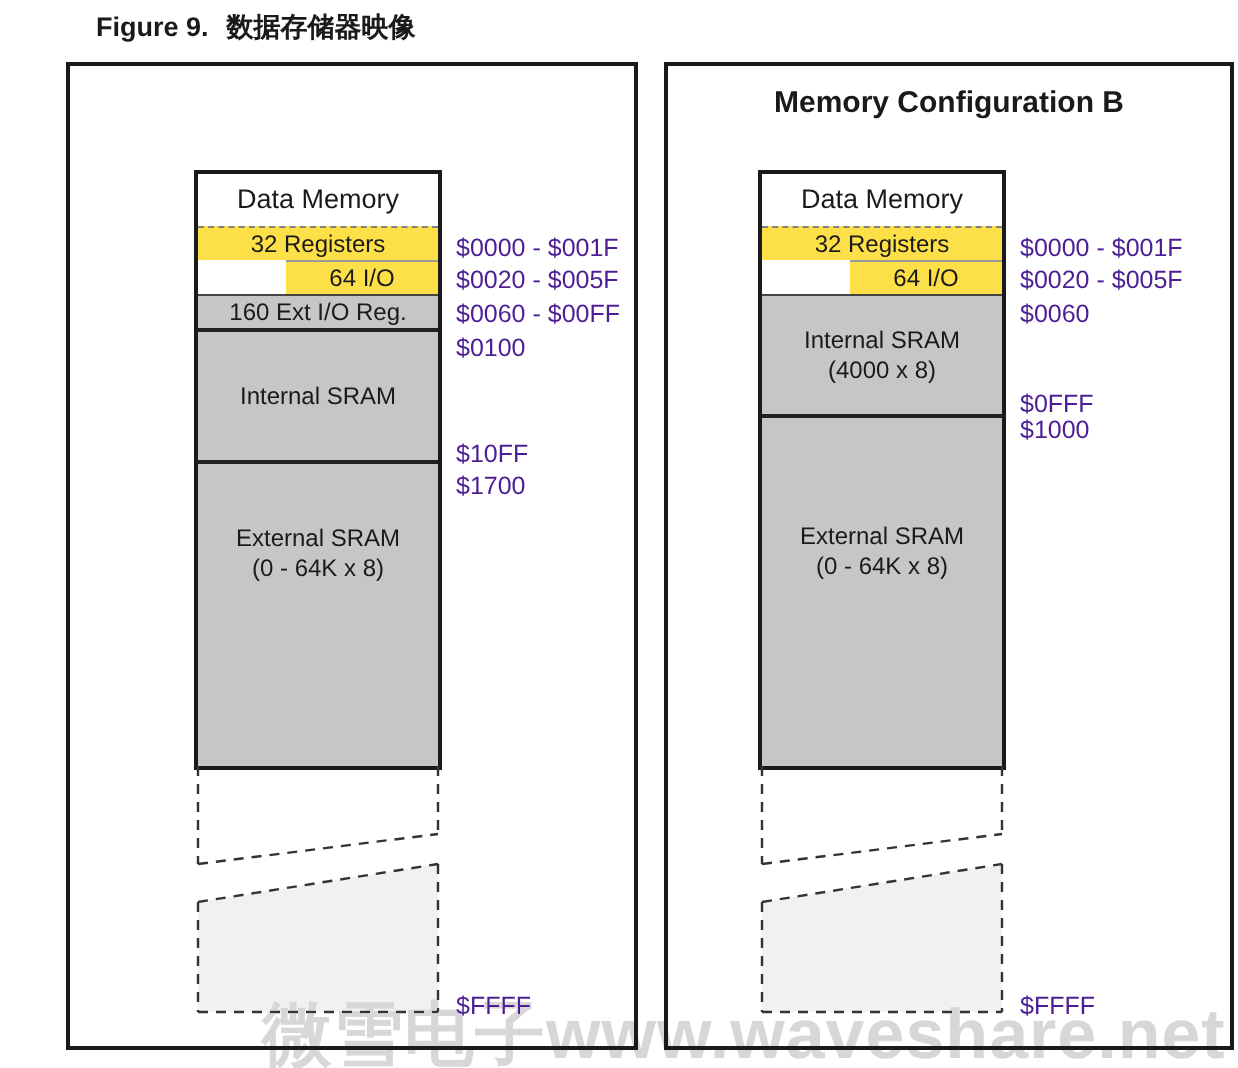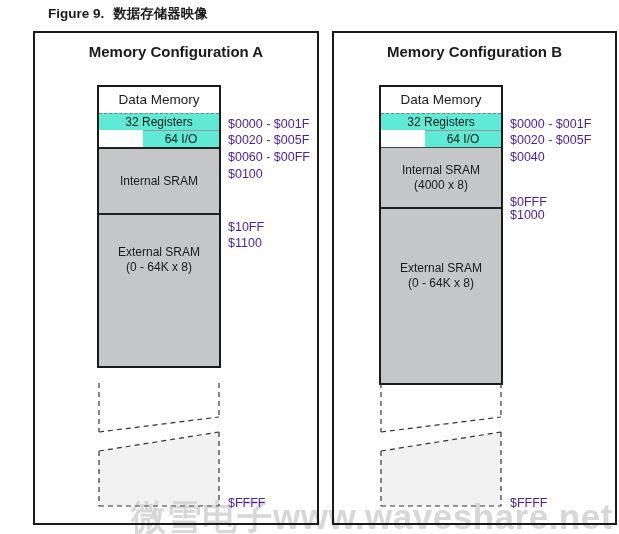--- a/index.html
+++ b/index.html
@@ -11,21 +11,21 @@
   .figure-header .cn{margin-left:9px;}
   .panel{position:absolute;top:31px;height:494px;border:2px solid #1a1a1a;background:#fff;box-sizing:border-box;}
   #panel-a{left:33px;width:286px;}
   #panel-b{left:332px;width:285px;}
   .panel-title{position:absolute;top:10px;left:0;width:100%;text-align:center;font-weight:bold;font-size:15px;}
   .stack{position:absolute;top:52px;width:124px;border:2px solid #1a1a1a;background:#fff;box-sizing:border-box;}
   #panel-a .stack{left:62px;}
   #panel-b .stack{left:45px;}
   .mem-header{height:26px;line-height:26px;text-align:center;font-weight:normal;font-size:13.5px;background:#fff;}
   .row{box-sizing:border-box;font-size:12px;text-align:center;overflow:hidden;}
-  .row.small{height:17px;line-height:16px;background:#5eead4;}
+  .row.small{height:17px;line-height:16px;background:#fde047;}
   .row.dashed-top{border-top:1px dashed #808080;}
   .row.thin-top{border-top:1px solid #999;margin-left:44px;}
   .row.dark-top{border-top:1px solid #444;}
   .row.thick-top{border-top:2px solid #222;}
   .row.gray{background:#C4C6C8;}
   .row.center2{display:flex;flex-direction:column;justify-content:center;line-height:15px;}
   .row.toptext{line-height:15px;}
   #panel-a .internal{height:66px;}
   #panel-a .external{height:153px;padding-top:30px;}
   #panel-b .internal{height:60px;}
@@ -43,26 +43,26 @@
   }
 </style>
 </head>
 <body>
 
 <div class="figure-header">
   <span>Figure 9.</span><span class="cn">数据存储器映像</span>
 </div>
 
 <div class="panel" id="panel-a">
-  <div class="panel-title">Memory Configuration A</div>
 
   <div class="stack">
     <div class="mem-header">Data Memory</div>
     <div class="row small dashed-top">32 Registers</div>
     <div class="row small thin-top">64 I/O Registers</div>
+    <div class="row small dark-top gray">160 Ext I/O Reg.</div>
     <div class="row internal thick-top gray center2">
       <div>Internal SRAM</div>
     </div>
     <div class="row external thick-top gray toptext">
       <div>External SRAM</div>
       <div>(0 - 64K x 8)</div>
     </div>
   </div>
 
   <svg class="break-svg" viewBox="0 0 124 128" xmlns="http://www.w3.org/2000/svg">
@@ -76,21 +76,21 @@
       <line x1="122" y1="49" x2="122" y2="123"></line>
       <line x1="2" y1="123" x2="122" y2="123"></line>
     </g>
   </svg>
 
   <div class="addr" style="top:84px">$0000 - $001F</div>
   <div class="addr" style="top:100px">$0020 - $005F</div>
   <div class="addr" style="top:117px">$0060 - $00FF</div>
   <div class="addr" style="top:134px">$0100</div>
   <div class="addr" style="top:187px">$10FF</div>
-  <div class="addr" style="top:203px">$1100</div>
+  <div class="addr" style="top:203px">$1700</div>
   <div class="addr" style="top:463px">$FFFF</div>
 </div>
 
 <div class="panel" id="panel-b">
   <div class="panel-title">Memory Configuration B</div>
 
   <div class="stack">
     <div class="mem-header">Data Memory</div>
     <div class="row small dashed-top">32 Registers</div>
     <div class="row small thin-top">64 I/O Registers</div>
@@ -112,19 +112,19 @@
       <line x1="2" y1="49" x2="122" y2="34"></line>
       <line x1="2" y1="68" x2="122" y2="49"></line>
       <line x1="2" y1="68" x2="2" y2="123"></line>
       <line x1="122" y1="49" x2="122" y2="123"></line>
       <line x1="2" y1="123" x2="122" y2="123"></line>
     </g>
   </svg>
 
   <div class="addr" style="top:84px">$0000 - $001F</div>
   <div class="addr" style="top:100px">$0020 - $005F</div>
-  <div class="addr" style="top:117px">$0040</div>
+  <div class="addr" style="top:117px">$0060</div>
   <div class="addr" style="top:162px">$0FFF</div>
   <div class="addr" style="top:175px">$1000</div>
   <div class="addr" style="top:463px">$FFFF</div>
 </div>
 
 <div class="watermark">微雪电子www.waveshare.net</div>
 
 </body></html>

